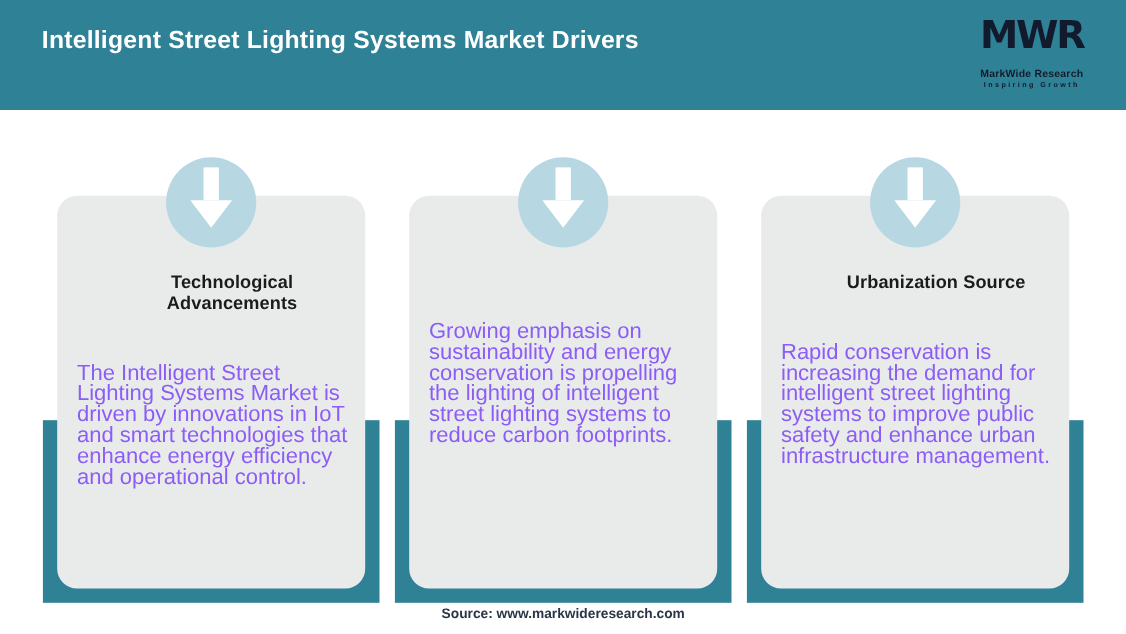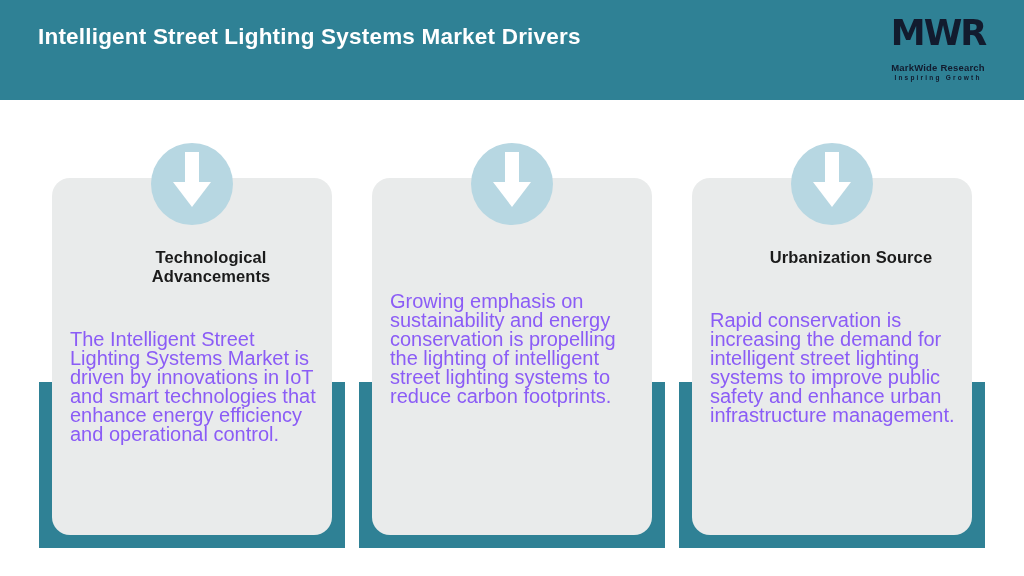--- a/index.html
+++ b/index.html
@@ -135,14 +135,15 @@
         </svg>
       </div>
       <div class="card">
         <div class="card-title">Urbanization Source</div>
         <div class="card-body">Rapid conservation is increasing the demand for intelligent street lighting systems to improve public safety and enhance urban infrastructure management.</div>
       </div>
     </div>
 
   </div>
 
+  <div class="source">Source: www.markwideresearch.com</div>
 
 </div>
 
 </body></html>

